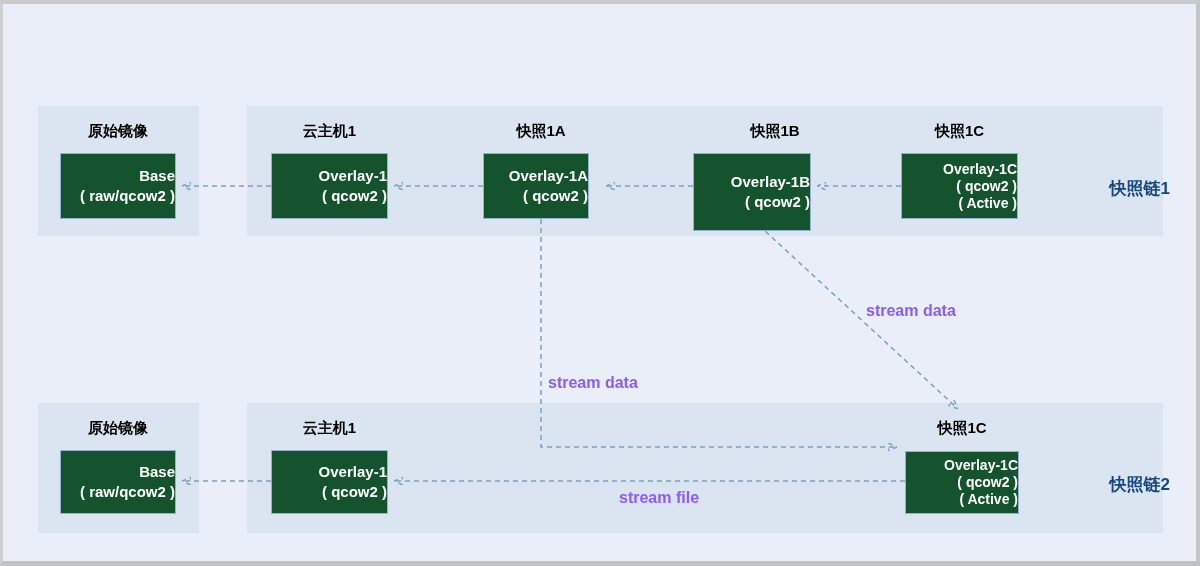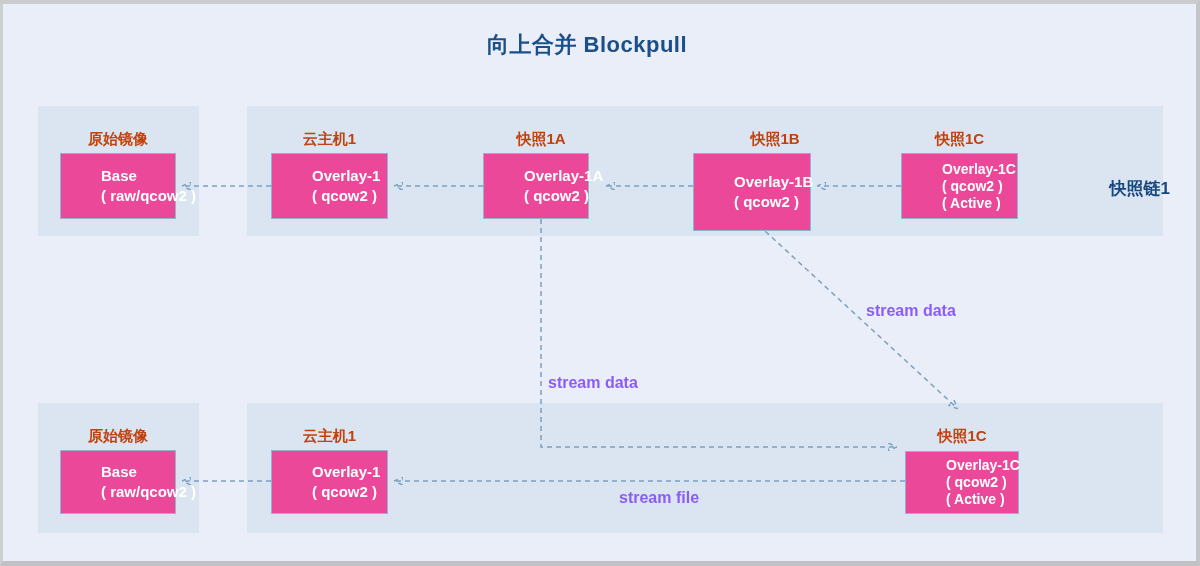--- a/index.html
+++ b/index.html
@@ -17,47 +17,46 @@
     position:absolute;left:0;right:26px;top:30px;margin:0;
     text-align:center;font-size:22px;font-weight:bold;color:#1b4f8a;
     letter-spacing:.5px;
   }
   .panel{position:absolute;background:#dbe5f1;}
   .p-c1-base{left:38px;top:106px;width:161px;height:130px;}
   .p-c1-main{left:247px;top:106px;width:916px;height:130px;}
   .p-c2-base{left:38px;top:403px;width:161px;height:130px;}
   .p-c2-main{left:247px;top:403px;width:916px;height:130px;}
   .node{
-    position:absolute;background:#ec4899;border:1px solid #93b2ce;
+    position:absolute;background:#14532d;border:1px solid #93b2ce;
     box-sizing:border-box;display:flex;flex-direction:column;
-    align-items:flex-start;justify-content:center;z-index:5;padding-left:40px;
+    align-items:flex-end;justify-content:center;z-index:5;
   }
   .nline{color:#ffffff;font-size:15px;line-height:20px;font-weight:600;text-align:center;white-space:nowrap;}
   .node.tight .nline{font-size:14px;line-height:17px;}
   .node-label{
     position:absolute;text-align:center;font-size:15px;font-weight:600;
-    color:#c2410c;white-space:nowrap;z-index:5;margin-top:8px;
+    color:#000000;white-space:nowrap;z-index:5;
   }
   .chain-name{
     position:absolute;text-align:right;font-size:17px;font-weight:bold;
     color:#16477f;white-space:nowrap;z-index:5;
   }
   .annot{
     position:absolute;font-size:16px;font-weight:600;color:#8b5cf6;
     white-space:nowrap;z-index:6;
   }
   .arrows{position:absolute;left:0;top:0;z-index:4;pointer-events:none;}
   .arrows path{fill:none;stroke:#7ba0c2;stroke-width:1.5;stroke-dasharray:5 4;}
 </style>
 </head>
 <body>
 
 <div class="stage">
 
-  <h1 class="title">向上合并 Blockpull</h1>
 
   <div class="panel p-c1-base"></div>
   <div class="panel p-c1-main"></div>
   <div class="panel p-c2-base"></div>
   <div class="panel p-c2-main"></div>
 
   <svg class="arrows" width="1200" height="566" viewBox="0 0 1200 566">
     <defs>
       <marker id="ah" markerUnits="userSpaceOnUse" markerWidth="9" markerHeight="8" refX="8" refY="4" orient="auto">
         <path d="M0,0 L9,4 L0,8 Z" fill="#5781ab" stroke="none" stroke-dasharray="none"></path>
@@ -102,20 +101,21 @@
     <span class="nline">( Active )</span>
   </div>
 
   <div class="annot" style="left:548px;top:374px">stream data</div>
   <div class="annot" style="left:866px;top:302px">stream data</div>
   <div class="annot" style="left:619px;top:489px">stream file</div>
 
   <div class="node-label" style="left:60px;top:419px;width:116px">原始镜像</div>
   <div class="node-label" style="left:271px;top:419px;width:117px">云主机1</div>
   <div class="node-label" style="left:905px;top:419px;width:114px">快照1C</div>
+  <div class="chain-name" style="left:1040px;top:473px;width:130px">快照链2</div>
 
   <div class="node" style="left:60px;top:450px;width:116px;height:64px">
     <span class="nline">Base</span>
     <span class="nline">( raw/qcow2 )</span>
   </div>
   <div class="node" style="left:271px;top:450px;width:117px;height:64px">
     <span class="nline">Overlay-1</span>
     <span class="nline">( qcow2 )</span>
   </div>
   <div class="node tight" style="left:905px;top:451px;width:114px;height:63px">

